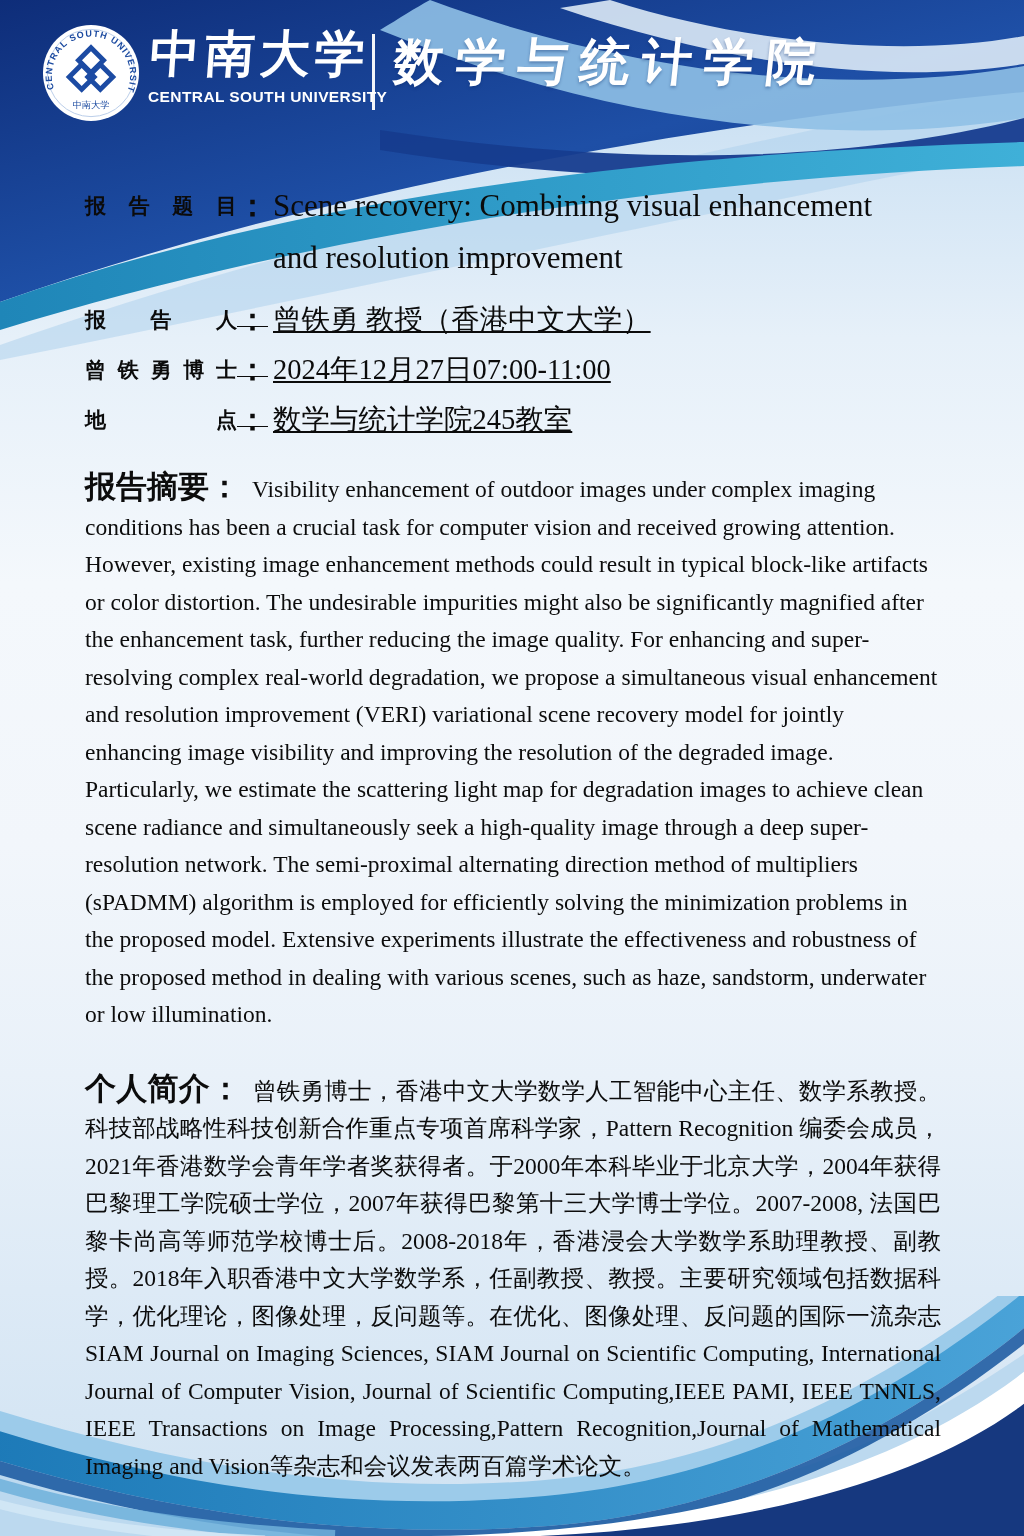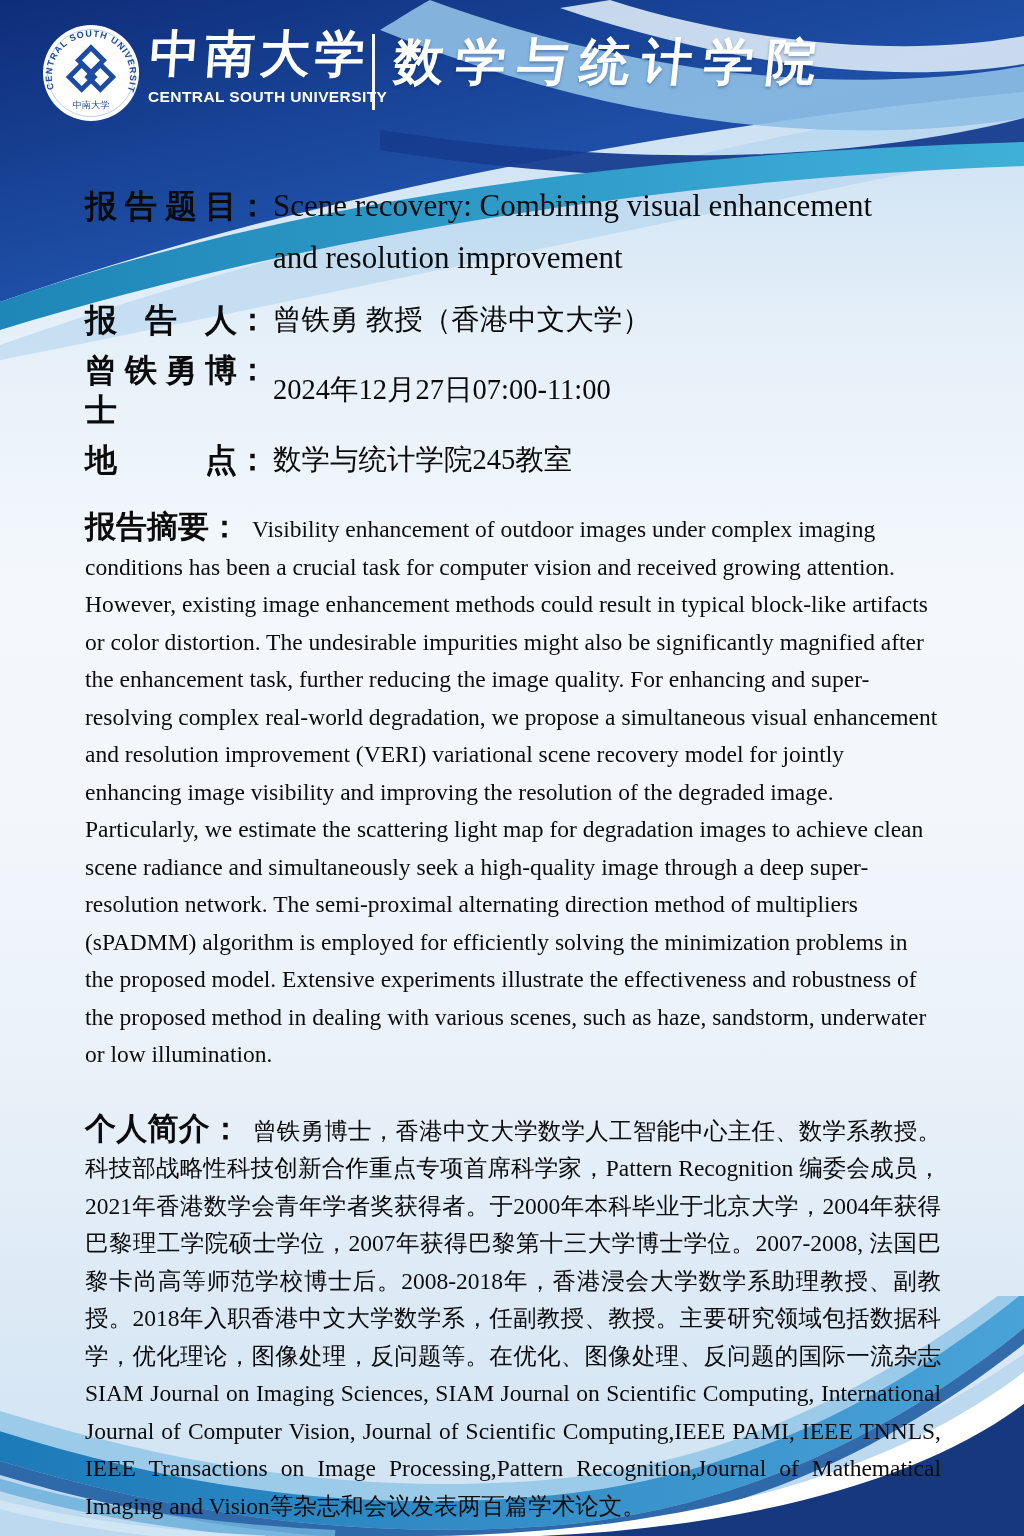--- a/index.html
+++ b/index.html
@@ -33,34 +33,34 @@
     font-weight:700;font-size:50px;line-height:60px;color:#ffffff;
     letter-spacing:12px;transform:skewX(-6deg);white-space:nowrap;
     text-shadow:0 2px 3px rgba(10,40,100,.35);
   }
 
   
   .content{position:absolute;left:85px;top:180px;width:856px;z-index:2;}
   .jlabel{
     display:inline-block;width:152px;
     text-align:justify;text-align-last:justify;
-    font-weight:700;font-size:32px;color:#0b0b0b;
+    font-weight:700;font-size:21px;color:#0b0b0b;
     font-family:"Liberation Sans","DejaVu Sans",sans-serif;
     vertical-align:top;
   }
   .colon{font-weight:700;font-size:31px;vertical-align:top;}
   .title-row{display:flex;align-items:flex-start;}
   .title-row .labelwrap{flex:0 0 188px;line-height:52px;}
   .seminar-title{
     flex:0 0 640px;max-width:640px;
     font-family:"Liberation Serif","DejaVu Serif",serif;
     font-size:31px;line-height:52px;color:#0b0b0b;
   }
   .info-rows{margin-top:16px;display:flex;flex-direction:column;gap:10px;}
-  .info-row{display:flex;align-items:center;line-height:40px;}
+  .info-row{display:flex;align-items:center;line-height:40px;text-decoration:underline;}
   .info-row .labelwrap{flex:0 0 188px;}
   .info-value{
     font-size:28.5px;color:#0b0b0b;
     font-family:"Liberation Serif","DejaVu Serif",serif;
   }
   .para{
     margin:0;font-family:"Liberation Serif","DejaVu Serif",serif;
     font-size:23.5px;line-height:37.5px;color:#0c0c0c;
   }
   .para .plabel{

